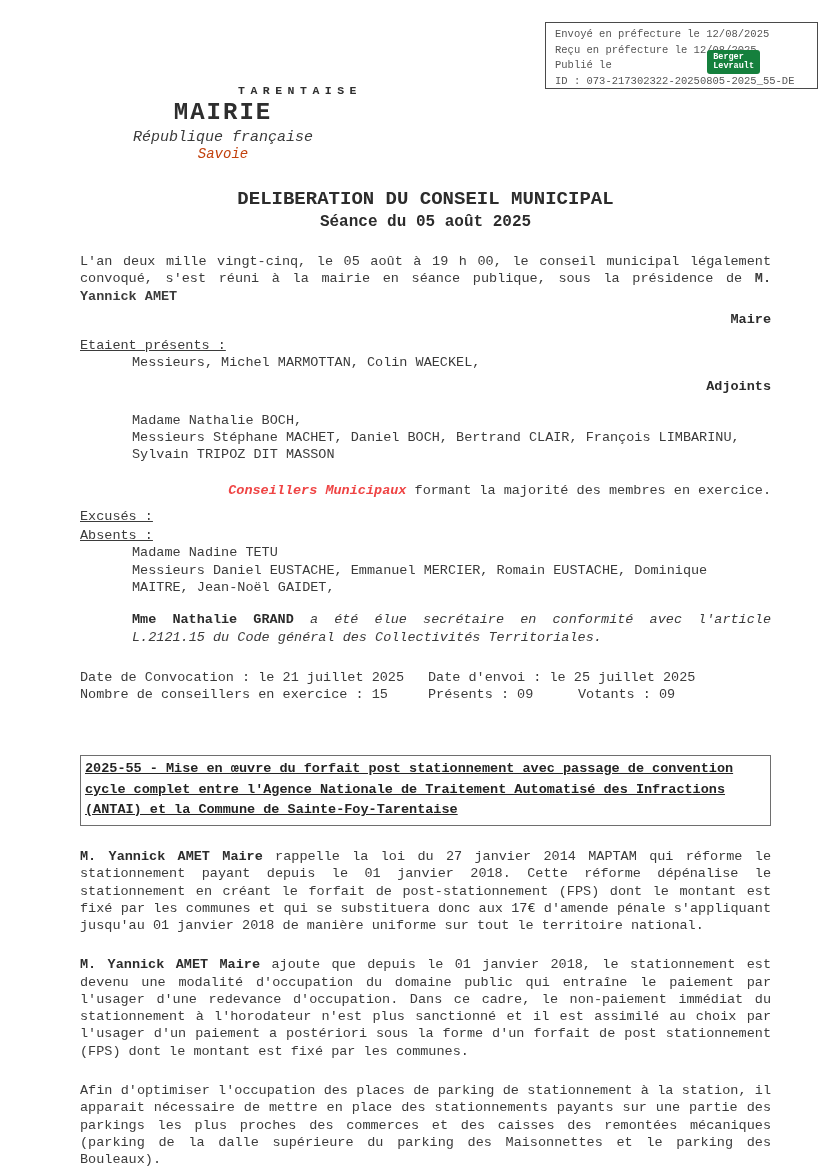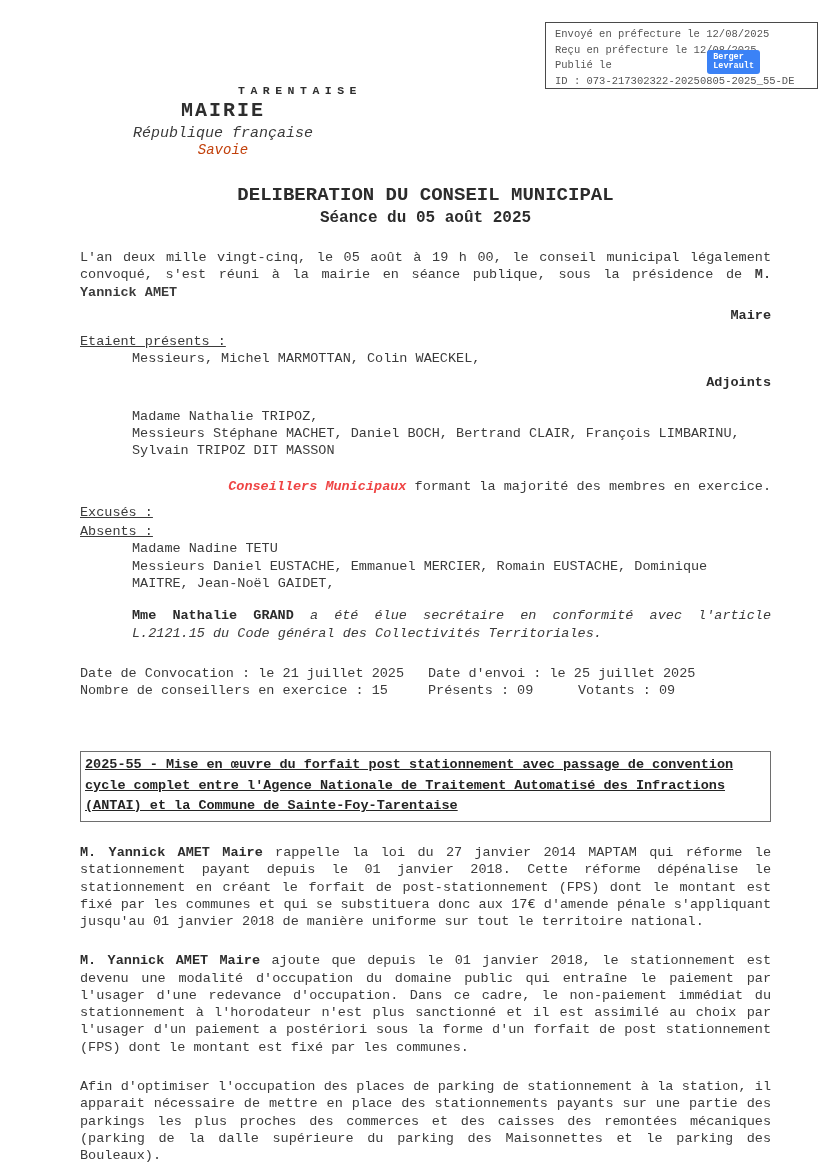--- a/index.html
+++ b/index.html
@@ -22,21 +22,21 @@
     text-align:left;
   }
   .badge span { display:block; }
   
   .content { padding:0 56px 0 80px; }
   
   .logo { margin-top:80px; width:286px; color:#2e2e2e; }
   .wordmark { font-size:46px; font-weight:600; letter-spacing:1px; line-height:1; white-space:nowrap; }
   .star { display:inline-block; font-size:40px; vertical-align:-3px; margin:0 1px; }
   .tarentaise { text-align:right; font-size:11.5px; font-weight:bold; letter-spacing:5.5px; margin-top:-4px; padding-right:4px; }
-  .mairie { text-align:center; font-size:20px; font-weight:bold; letter-spacing:2px; margin-top:2px; }
+  .mairie { text-align:center; font-size:24px; font-weight:bold; letter-spacing:2px; margin-top:2px; }
   .republique { text-align:center; font-style:italic; font-size:15px; margin-top:3px; color:#3b3b3b; }
   .savoie { text-align:center; font-style:italic; font-size:14px; color:#c2410c; }
   
   .doc-title { text-align:center; margin-top:26px; font-weight:bold; color:#2c2c2c; }
   .doc-title .t1 { font-size:19px; }
   .doc-title .t2 { font-size:16px; margin-top:3px; }
   
   .bt { font-size:13.5px; line-height:1.28; }
   .intro { margin-top:22px; text-align:justify; }
   .right-bold { text-align:right; font-weight:bold; margin-top:6px; color:#2c2c2c; }
@@ -66,21 +66,21 @@
 </head>
 <body>
 
 <div class="page">
 
   <div class="stamp">
     <div class="stamp-line">Envoyé en préfecture le 12/08/2025</div>
     <div class="stamp-line">Reçu en préfecture le 12/08/2025</div>
     <div class="stamp-line">Publié le</div>
     <div class="stamp-line">ID : 073-217302322-20250805-2025_55-DE</div>
-    <div class="badge" style="background: #3b82f6;">
+    <div class="badge" style="background: #15803d;">
       <span>Berger</span>
       <span>Levrault</span>
     </div>
   </div>
 
   <div class="content">
 
     <div class="logo">
       <div class="tarentaise">TARENTAISE</div>
       <div class="mairie">MAIRIE</div>
@@ -92,21 +92,21 @@
       <div class="t1">DELIBERATION DU CONSEIL MUNICIPAL</div>
       <div class="t2">Séance du 05 août 2025</div>
     </div>
 
     <div class="bt intro"><span>L'an deux mille vingt-cinq, le 05 août à 19 h 00, le conseil municipal légalement convoqué, s'est réuni à la mairie en séance publique, sous la présidence de </span><b>M. Yannick AMET</b></div>
     <div class="bt right-bold">Maire</div>
 
     <div class="bt u-label">Etaient présents :</div>
     <div class="bt indent">Messieurs, Michel MARMOTTAN, Colin WAECKEL,</div>
     <div class="bt right-bold">Adjoints</div>
-    <div class="bt indent gap-top">Madame Nathalie TRIPOZ,</div>
+    <div class="bt indent gap-top">Madame Nathalie BOCH,</div>
     <div class="bt indent">Messieurs Stéphane MACHET, Daniel BOCH, Bertrand CLAIR, François LIMBARINU, Sylvain TRIPOZ DIT MASSON</div>
 
     <div class="bt councilors"><span class="cb">Conseillers Municipaux</span><span> formant la majorité des membres en exercice.</span></div>
 
     <div class="bt u-label">Excusés :</div>
     <div class="bt u-label" style="margin-top:2px;">Absents :</div>
     <div class="bt indent">Madame Nadine TETU</div>
     <div class="bt indent">Messieurs Daniel EUSTACHE, Emmanuel MERCIER, Romain EUSTACHE, Dominique MAITRE, Jean-Noël GAIDET,</div>
 
     <div class="bt secretary"><span class="name">Mme Nathalie GRAND</span><span class="rest"> a été élue secrétaire en conformité avec l'article L.2121.15 du Code général des Collectivités Territoriales.</span></div>

